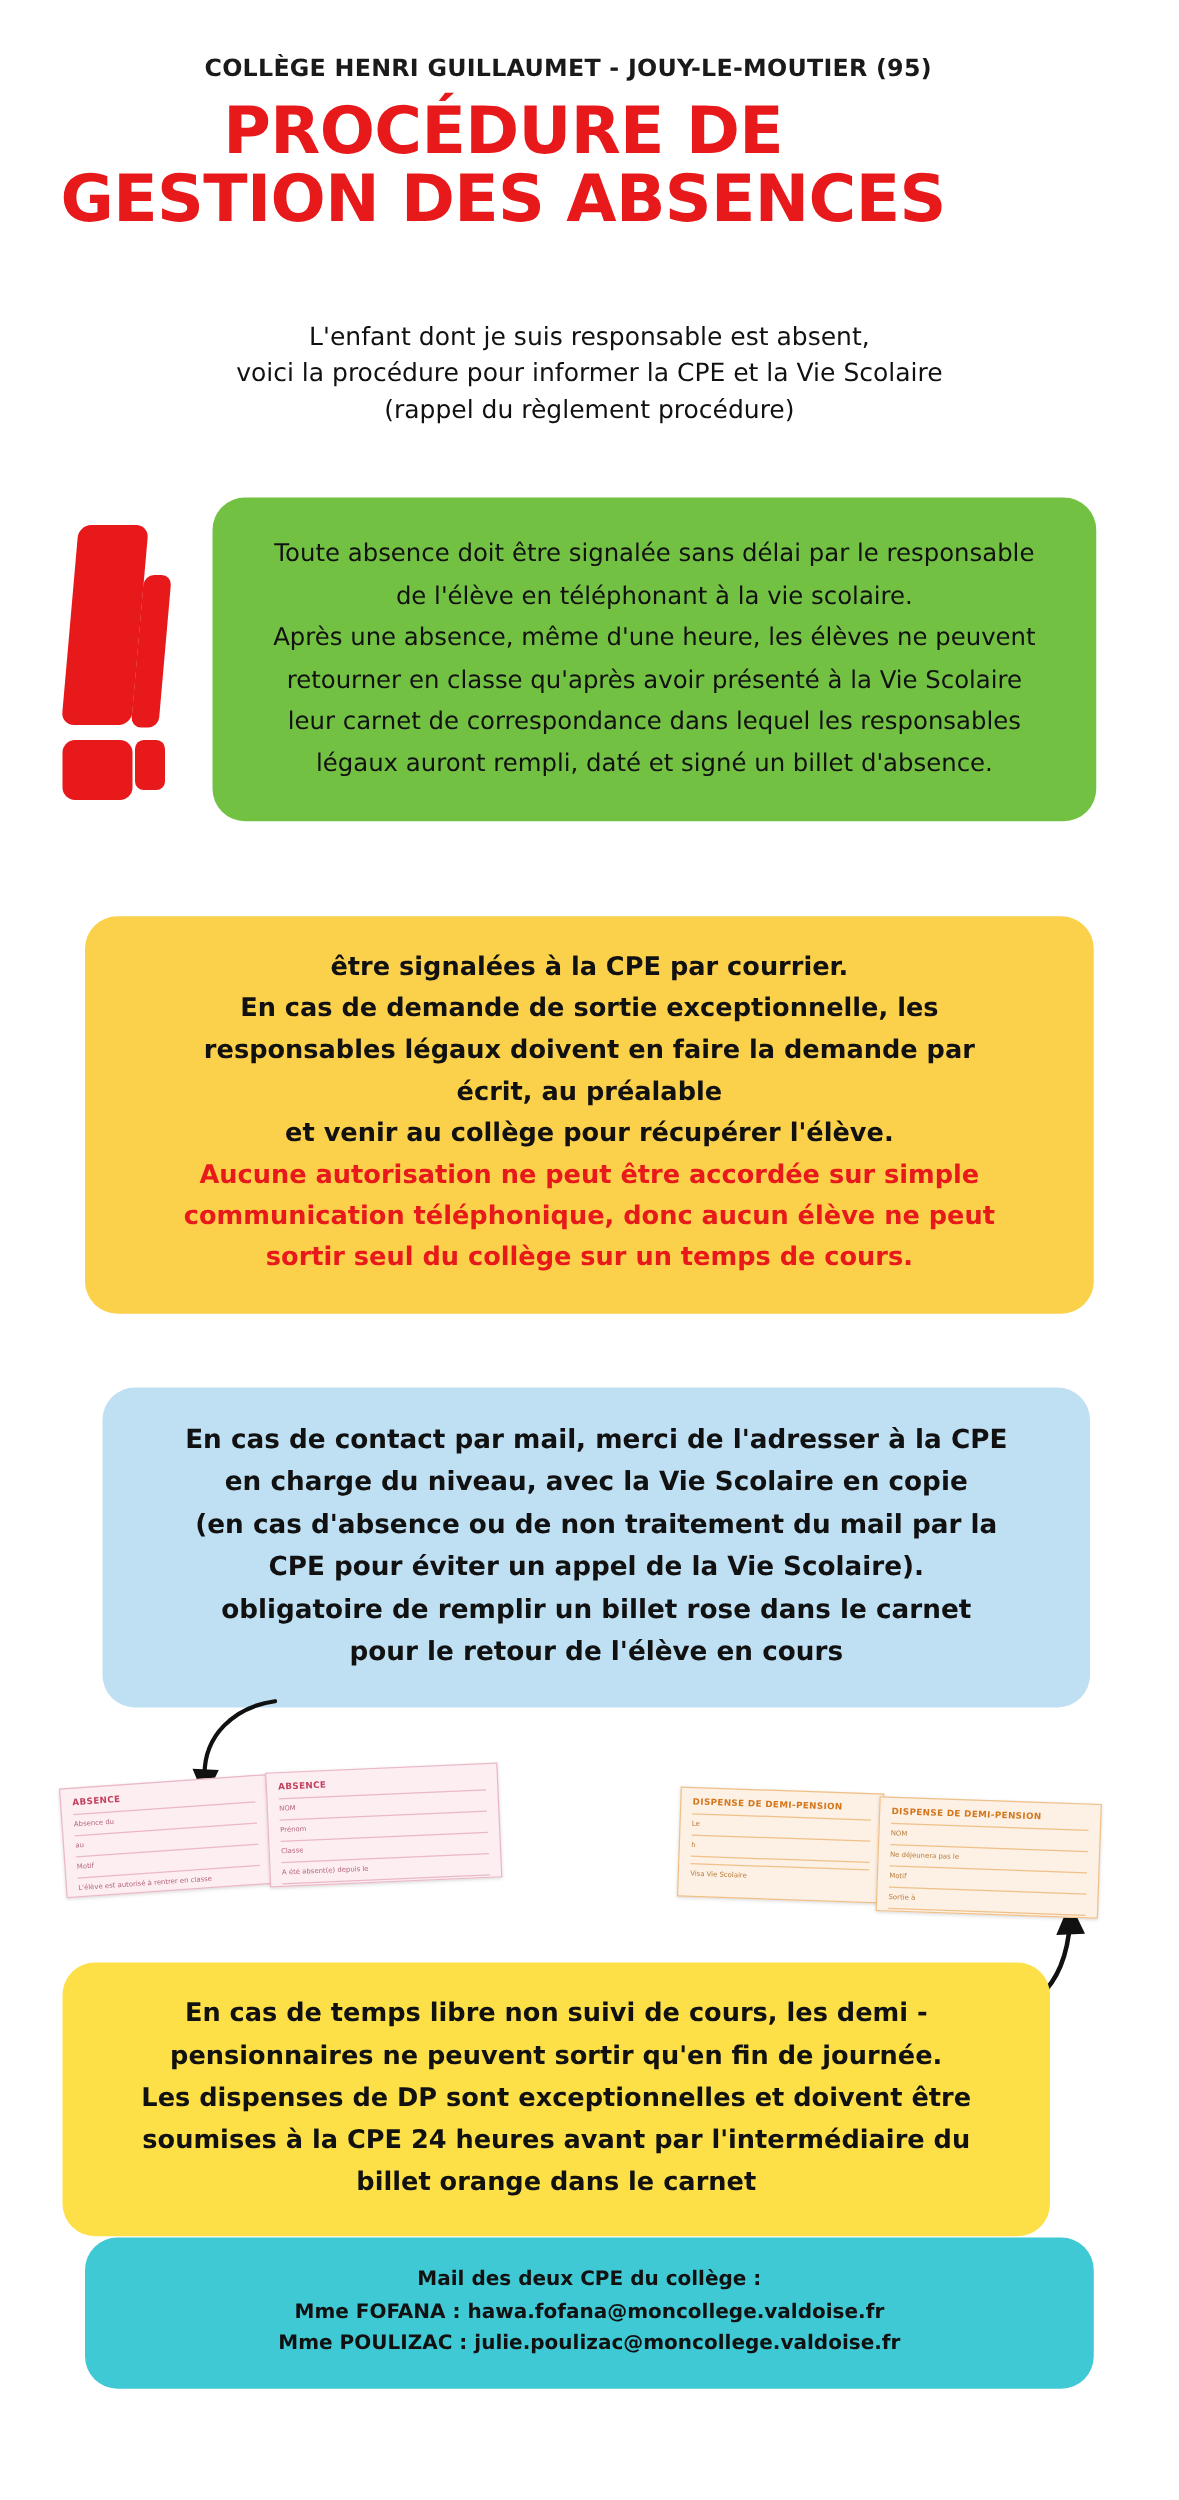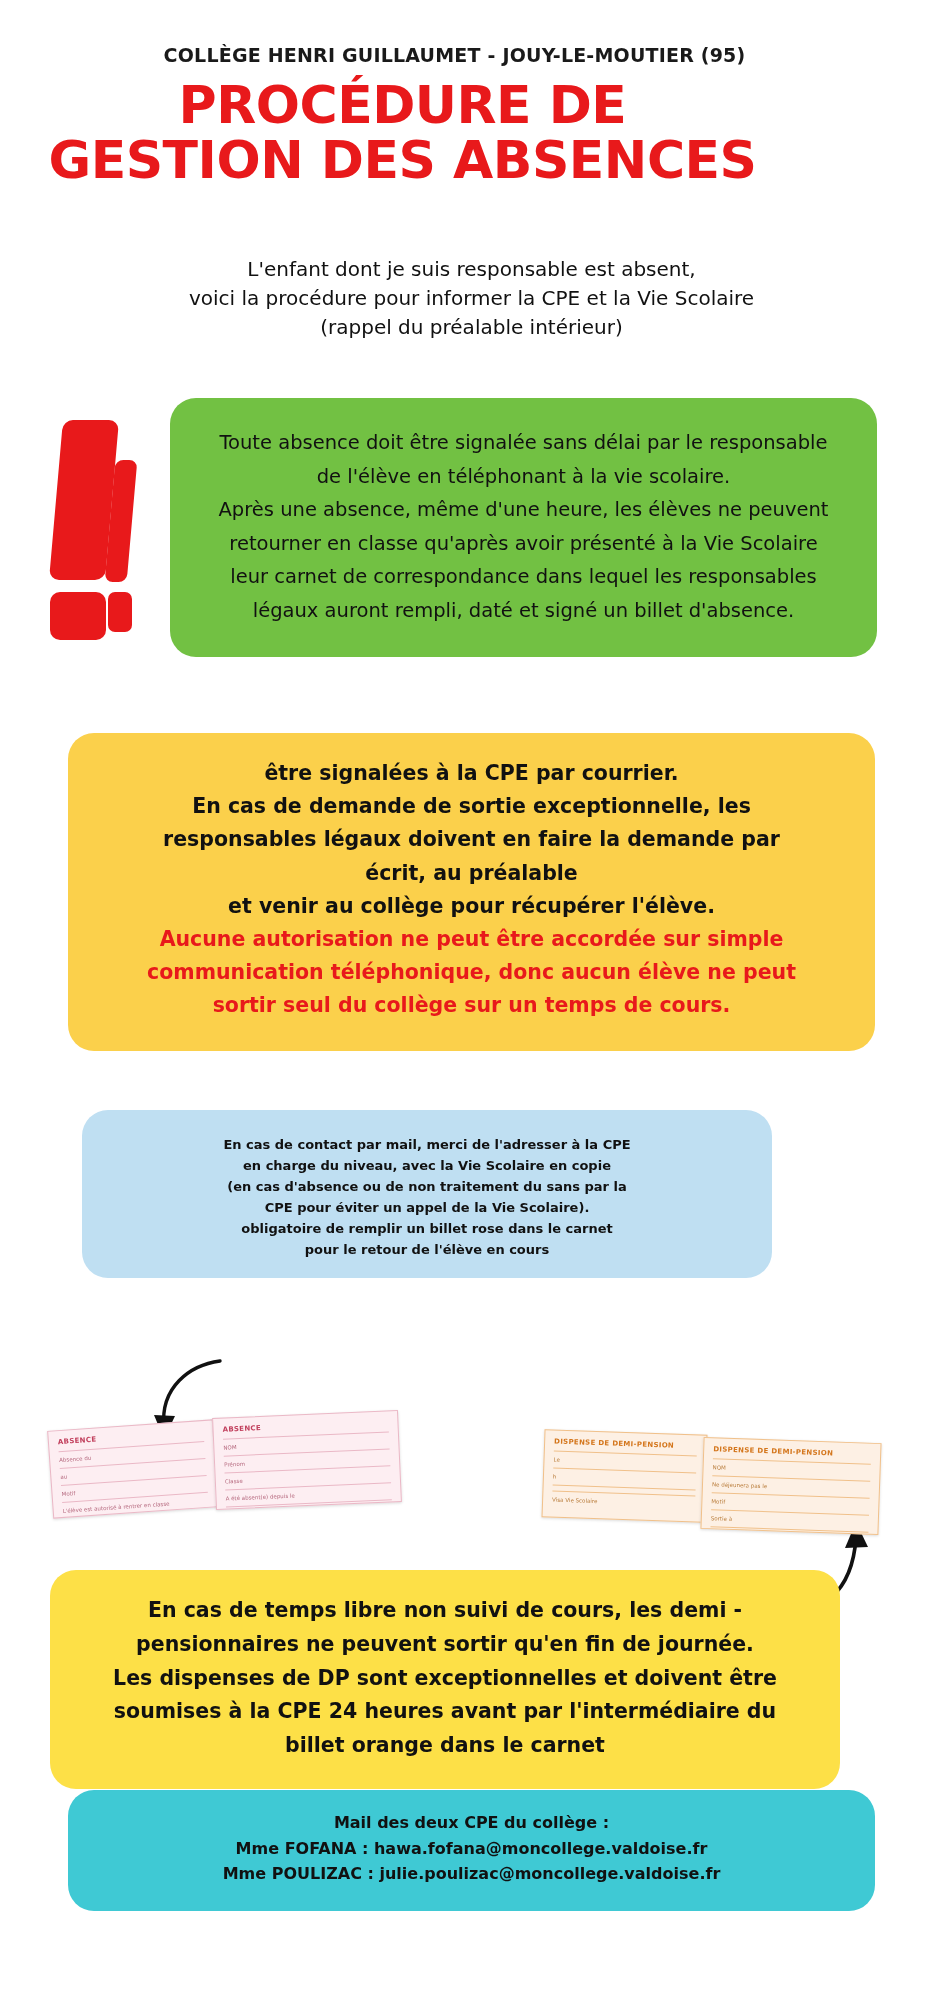--- a/index.html
+++ b/index.html
@@ -137,26 +137,26 @@
     font-weight: bold;
     font-size: 20.5px;
     line-height: 1.62;
     color: #111;
   }
   .block-yellow .red { color: #e8191b; }
 
   .block-blue {
     left: 82px;
     top: 1110px;
-    width: 690px;
-    padding: 24px 38px 18px 38px;
+    width: 790px;
+    padding: 24px 38px 28px 38px;
     background: #bfdff2;
     border-radius: 26px;
     font-weight: bold;
-    font-size: 13px;
+    font-size: 21px;
     line-height: 1.62;
     color: #111;
   }
 
   .block-red {
     left: 50px;
     top: 1570px;
     width: 790px;
     padding: 24px 40px 26px 40px;
     background: #fde047;
@@ -249,21 +249,21 @@
   <div class="school-line">COLLÈGE HENRI GUILLAUMET - JOUY-LE-MOUTIER (95)</div>
 
   <div class="main-title">
     <span class="l1">PROCÉDURE DE</span>
     <span class="l2">GESTION DES ABSENCES</span>
   </div>
 
   <div class="intro">
     <div>L'enfant dont je suis responsable est absent,</div>
     <div>voici la procédure pour informer la CPE et la Vie Scolaire</div>
-    <div>(rappel du préalable intérieur)</div>
+    <div>(rappel du règlement procédure)</div>
   </div>
 
   <div class="bang">
     <div class="stem"></div>
     <div class="dot"></div>
     <div class="stem2"></div>
     <div class="dot2"></div>
   </div>
 
   <div class="block block-green">
@@ -282,21 +282,21 @@
     <p>écrit, au préalable</p>
     <p>et venir au collège pour récupérer l'élève.</p>
     <p class="red">Aucune autorisation ne peut être accordée sur simple</p>
     <p class="red">communication téléphonique, donc aucun élève ne peut</p>
     <p class="red">sortir seul du collège sur un temps de cours.</p>
   </div>
 
   <div class="block block-blue">
     <p>En cas de contact par mail, merci de l'adresser à la CPE</p>
     <p>en charge du niveau, avec la Vie Scolaire en copie</p>
-    <p>(en cas d'absence ou de non traitement du sans par la</p>
+    <p>(en cas d'absence ou de non traitement du mail par la</p>
     <p>CPE pour éviter un appel de la Vie Scolaire).</p>
     <p>obligatoire de remplir un billet rose dans le carnet</p>
     <p>pour le retour de l'élève en cours</p>
   </div>
 
   <svg class="arrow-left" style="left:120px; top:1355px;" width="110" height="95" viewBox="0 0 110 95">
     <path d="M100 6 C 70 10, 40 32, 44 72" stroke="#111" stroke-width="3.4" fill="none" stroke-linecap="round"></path>
     <path d="M44 84 L 34 60 L 55 61 Z" fill="#111"></path>
   </svg>
 

